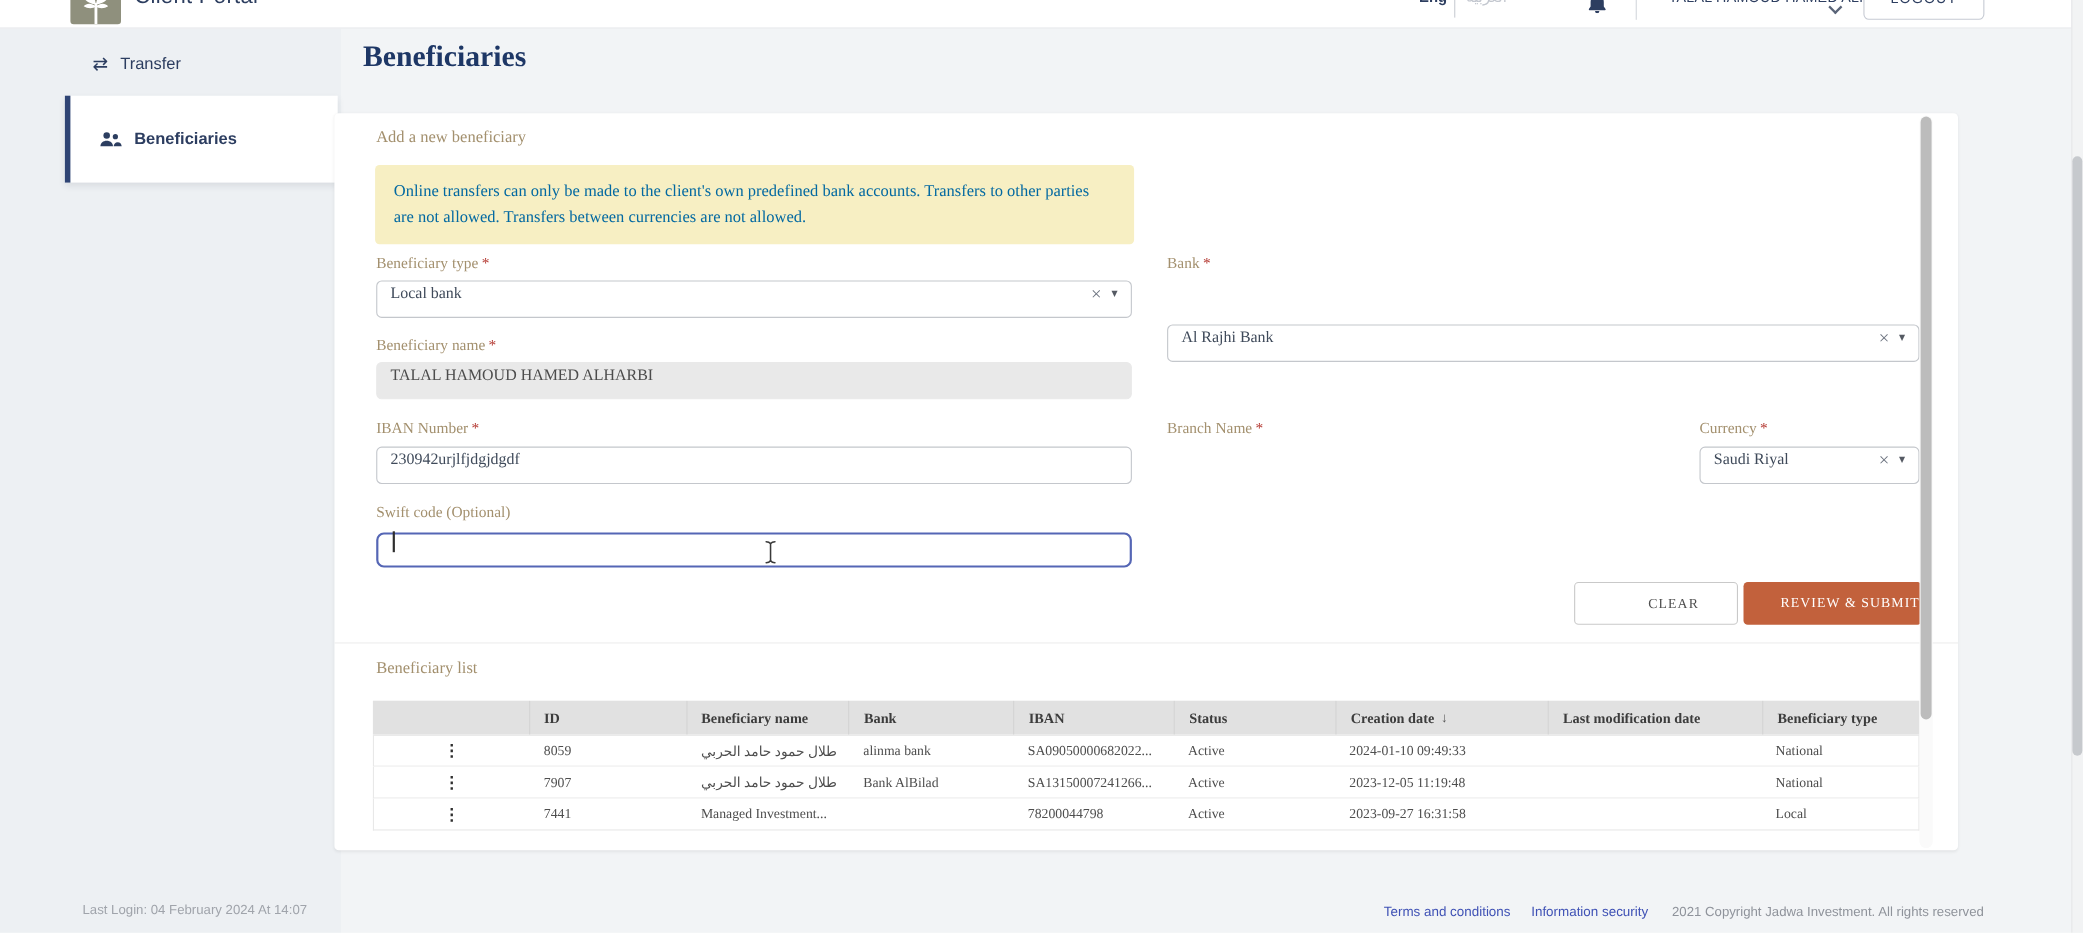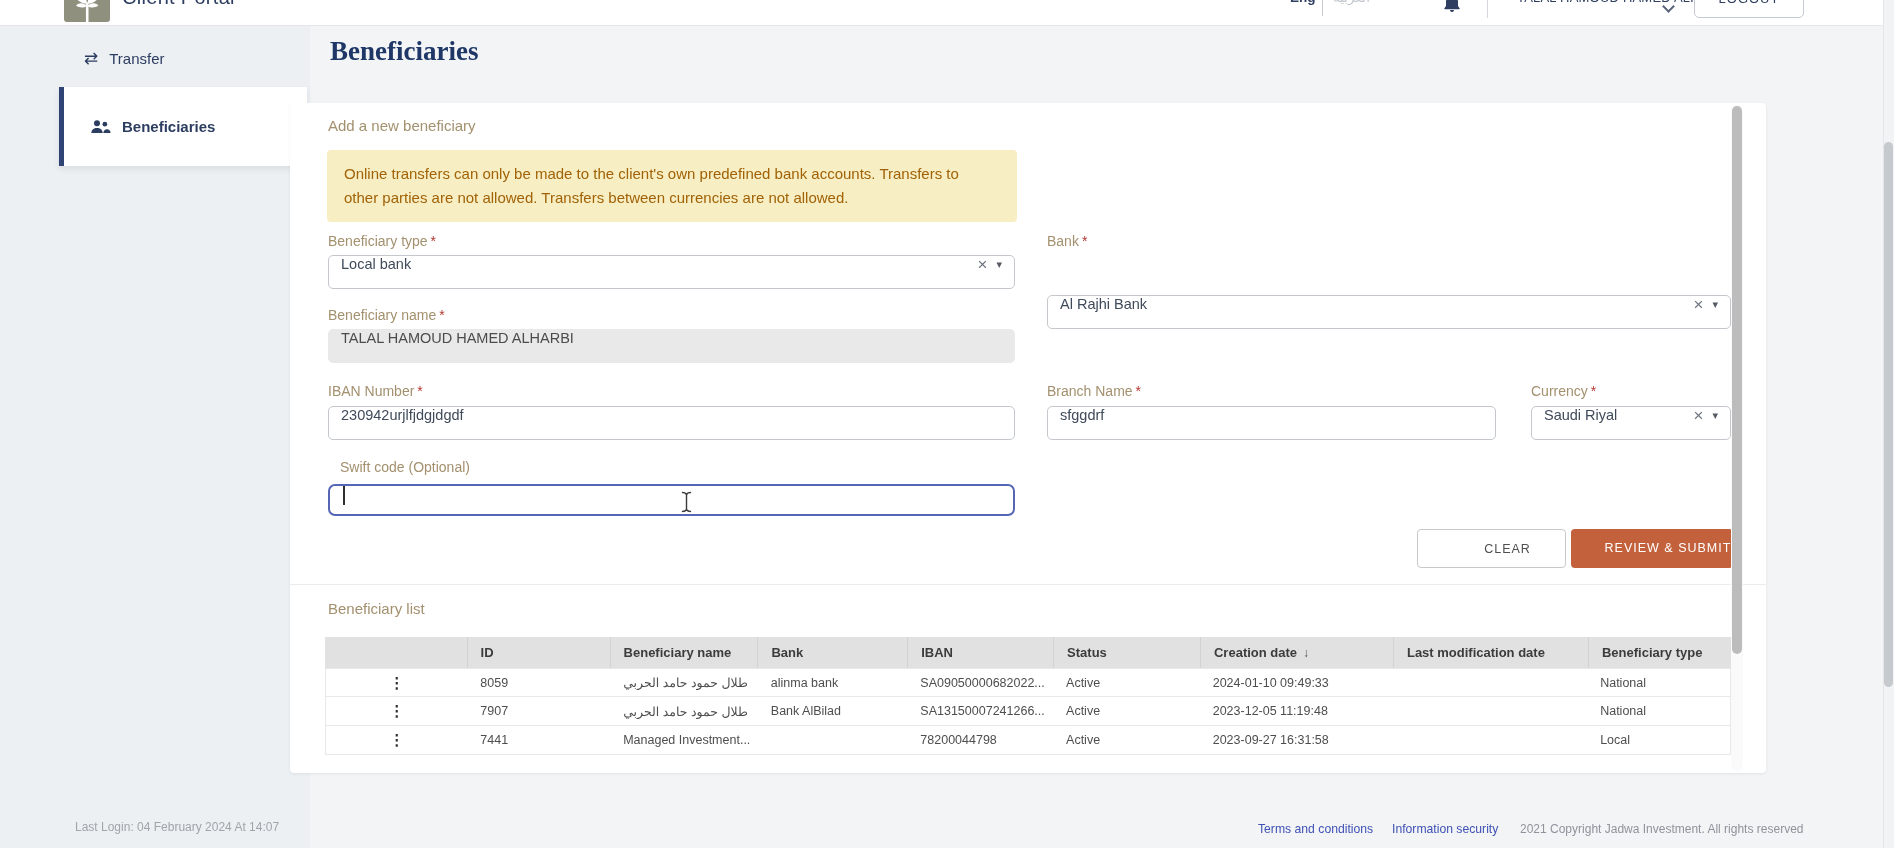--- a/index.html
+++ b/index.html
@@ -42,35 +42,35 @@
   .transfer-icon { font-size:17px; color:#2c3d60; line-height:1; }
   .side-item.active { left:59px; top:61px; width:248px; height:79px; background:#fff;
                       border-left:5px solid #2f4474; padding-left:26px;
                       box-shadow:0 3px 6px rgba(40,50,70,.10); font-weight:bold; }
 
   
   .page-title { position:absolute; left:330px; top:36px; font-family:"Liberation Serif", serif;
                 font-weight:bold; font-size:27px; color:#1e3766; }
 
   
-  .card { position:absolute; left:290px; top:103px; width:1476px; height:670px;
-          background:#fff; border-radius:4px; box-shadow:0 1px 3px rgba(0,0,0,.07); }
+  .card { position:absolute; left:304px; top:103px; width:1476px; height:670px;
+          background:#fff; border-radius:4px; box-shadow:0 1px 3px rgba(0,0,0,.07);font-family:Liberation Serif, serif; }
   .card-sb-track { position:absolute; left:1441px; top:2px; width:12px; height:666px; background:#fafafa; border-radius:6px;}
   .card-sb-thumb { position:absolute; left:1442px; top:3px; width:10px; height:548px; background:#bcbcbc; border-radius:5px; }
 
   .section-title { position:absolute; left:38px; font-size:15px; color:#a3906e; }
   .notice { position:absolute; left:37px; top:47px; width:690px; min-height:70px;
             background:#f7efc3; border-radius:4px; padding:12px 28px 12px 17px;
-            font-size:15px; line-height:24px; color:#a16207; }
+            font-size:15px; line-height:24px; color:#0369a1; }
 
   .field-label { position:absolute; font-size:14px; color:#a3906e; }
   .req { color:#b3362f; margin-left:3px; }
 
   .control { position:absolute; height:34px; border:1px solid #c4c7cc; border-radius:5px;
-             background:#fff; display:flex; align-items:flex-start; padding:0 12px;
+             background:#fff; display:flex; align-items:flex-end; padding:12px 12px;
              font-size:14.5px; color:#3f4a5a; }
   .control input { border:none; outline:none; flex:1; font:inherit; color:inherit; background:transparent; }
   .control.disabled { background:#e9e9e9; border-color:#e9e9e9; color:#4c4c4c; }
   .select-icons { margin-left:auto; display:flex; align-items:center; gap:9px; }
   .clear-icon { font-size:17px; color:#6d7480; line-height:1; cursor:pointer; }
   .caret-icon { font-size:11px; color:#555a63; line-height:1; cursor:pointer; }
   .control.focused { border:2px solid #5566b5; border-radius:7px; height:32px; }
   .text-caret { width:1.5px; height:19px; background:#2e2e2e; margin-left:1px; }
 
   .btn { position:absolute; top:426px; height:39px; border-radius:4px; font-size:12.5px;
@@ -194,36 +194,33 @@
   <div class="field-label" style="left:38px; top:280px;">
     <span>IBAN Number</span><span class="req">*</span>
   </div>
   <div class="control" style="left:38px; top:303px; width:687px;">
     <input value="230942urjlfjdgjdgdf" style="">
   </div>
 
   <div class="field-label" style="left:757px; top:280px;">
     <span>Branch Name</span><span class="req">*</span>
   </div>
-  <div class="control" style="left:757px; top:303px; width:449px;">
-    <input value="sfggdrf" style="">
-  </div>
 
   <div class="field-label" style="left:1241px; top:280px;">
     <span>Currency</span><span class="req">*</span>
   </div>
   <div class="control" style="left:1241px; top:303px; width:200px;">
     <span>Saudi Riyal</span>
     <span class="select-icons">
       <span class="clear-icon">×</span>
       <span class="caret-icon">▾</span>
     </span>
   </div>
 
-  <div class="field-label" style="left:38px; top:356px;margin-left:12px;">Swift code (Optional)</div>
+  <div class="field-label" style="left:38px; top:356px;">Swift code (Optional)</div>
   <div class="control focused" style="left:38px; top:381px; width:687px;">
     <span class="text-caret"></span>
     <input value="" style="">
   </div>
 
   <div class="btn btn-clear">CLEAR</div>
   <div class="btn btn-submit">REVIEW &amp; SUBMIT</div>
 
   <div class="form-divider"></div>
 

